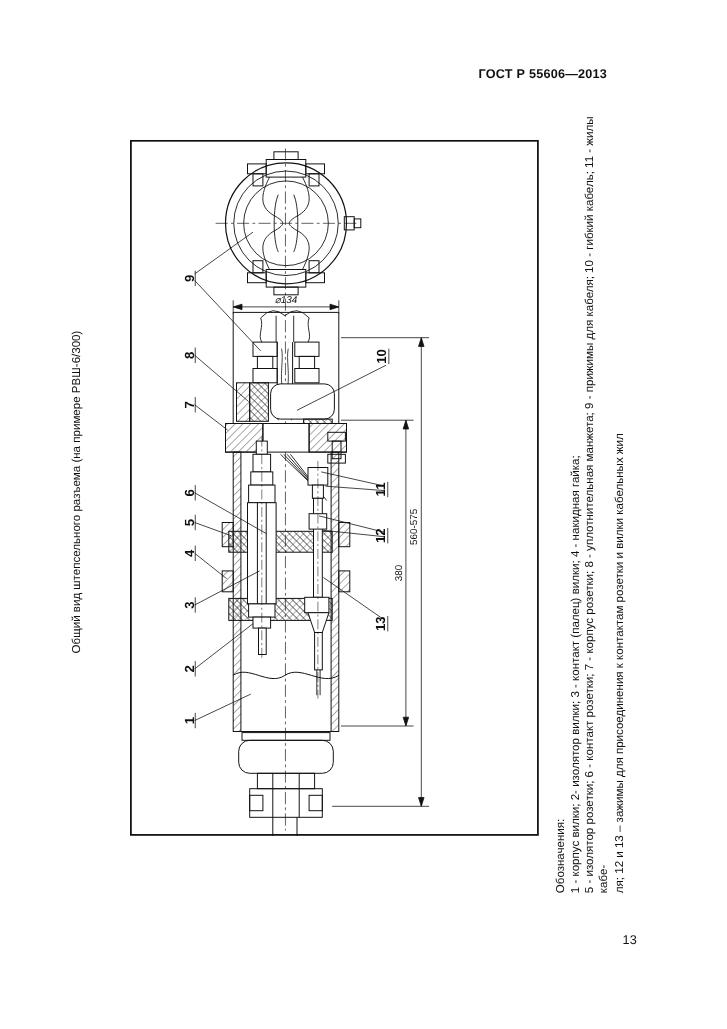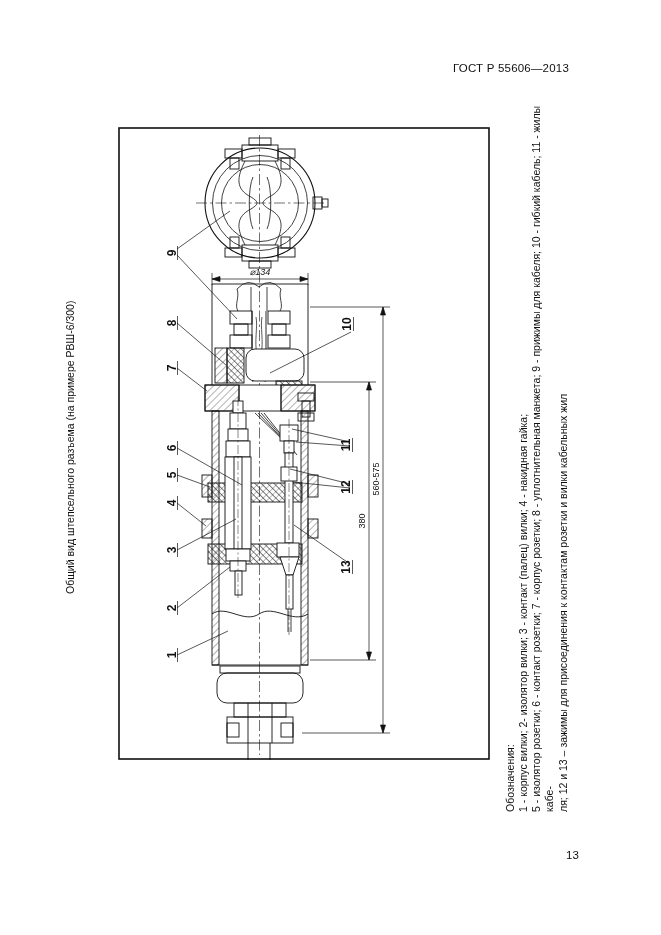--- a/index.html
+++ b/index.html
@@ -2,22 +2,22 @@
 <html><head>
 <meta charset="utf-8">
 <style>
   html,body{margin:0;padding:0;}
   body{
     width:661px;height:935px;position:relative;background:#ffffff;
     font-family:"Liberation Sans", sans-serif;color:#111;overflow:hidden;
   }
   .abs{position:absolute;}
   .header{
-    left:435px;top:62px;width:152px;text-align:center;
-    font-size:11.5px;font-weight:normal;letter-spacing:.2px;white-space:nowrap;
+    left:435px;top:62px;width:152px;text-align:left;
+    font-size:11.5px;font-weight:bold;letter-spacing:.2px;white-space:nowrap;
   }
   .pagenum{left:566px;top:849px;font-size:11.5px;}
   
   .rot-wrap{position:absolute;width:0;height:0;}
   .rot-inner{
     position:absolute;left:0;top:0;transform-origin:0 0;transform:rotate(-90deg);
     font-size:10.5px;line-height:1.25;white-space:nowrap;
   }
   .side-title .rot-inner{width:320px;}
   .legend .rot-inner{width:724px;white-space:normal;}

